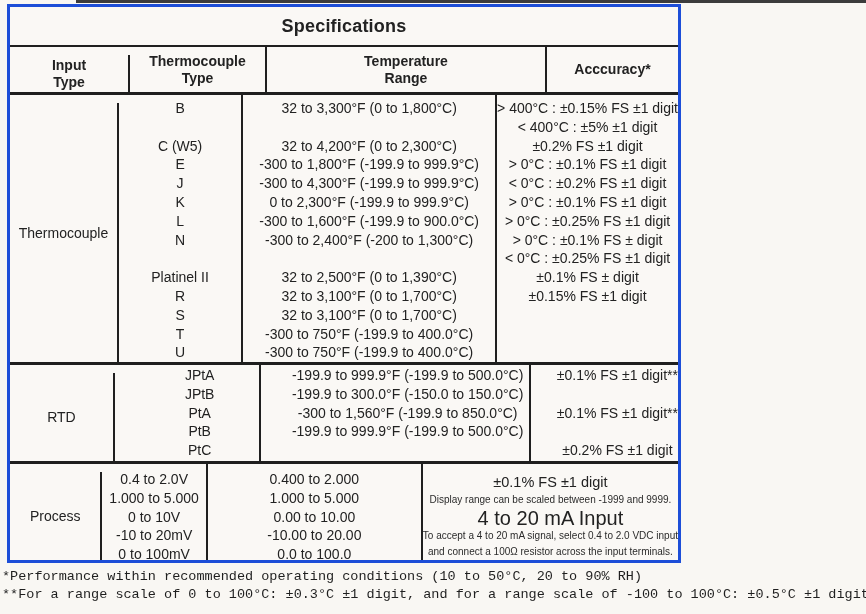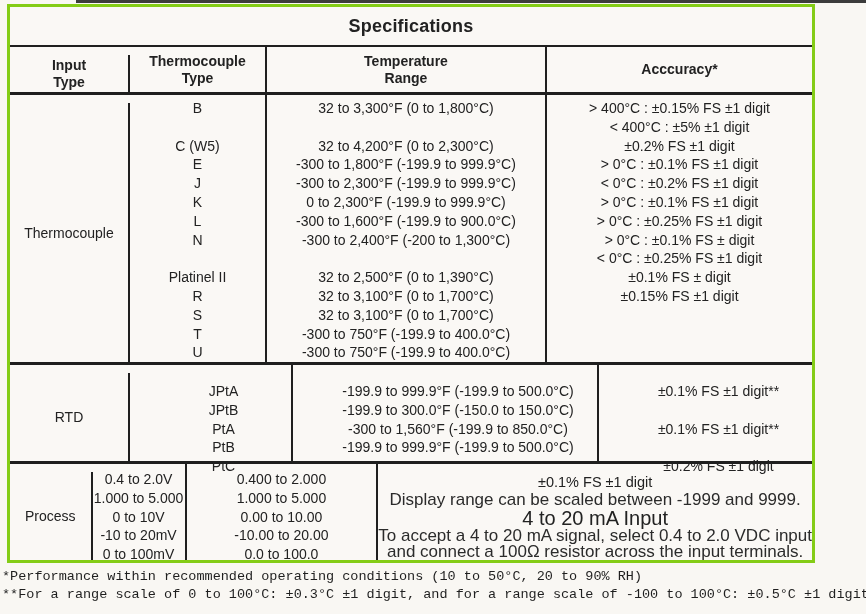--- a/index.html
+++ b/index.html
@@ -9,22 +9,22 @@
     font-family: "Liberation Sans", sans-serif;
     color: #222;
     overflow: hidden;
   }
   .crop-artifact {
     position: absolute; top: 0; left: 76px; width: 790px; height: 3px;
     background: #3c3c3c;
   }
   .spec-table {
     position: absolute; left: 7px; top: 4px;
-    width: 808px; height: 559px;
-    border: 3px solid #84cc16;
+    width: 674px; height: 559px;
+    border: 3px solid #1d4ed8;
     box-sizing: border-box;
     background: #faf8f5;
   }
   .title-row {
     height: 40px; border-bottom: 2px solid #1f1f1f;
     box-sizing: border-box;
     display: flex; align-items: center; justify-content: center;
     font-size: 18px; font-weight: bold; letter-spacing: 0.2px;
   }
   .header-row {
@@ -56,34 +56,34 @@
   }
   .lines-cell {
     padding-top: 4px;
     box-sizing: border-box;
   }
   .line {
     height: 18.8px; line-height: 18.8px;
     font-size: 14px; text-align: center;
     white-space: nowrap; overflow: visible;
   }
-  .rtd-pad { padding-top: 17px; margin-left: 26px; }
+  .rtd-pad { padding-top: 1px; margin-left: 26px; }
   .proc-pad { padding-top: 6px; }
   .pa-cell { padding-top: 8px; box-sizing: border-box; }
   .pa-big {
     height: 20px; line-height: 20px;
     font-size: 14.5px; text-align: center; white-space: nowrap;
   }
   .pa-bigger {
     height: 20px; line-height: 20px;
     font-size: 20px; text-align: center; white-space: nowrap;
   }
   .pa-small {
     height: 16px; line-height: 15px;
-    font-size: 17px; text-align: center; white-space: nowrap; color: #2b2b2b;
+    font-size: 10px; text-align: center; white-space: nowrap; color: #2b2b2b;
   }
   .footnotes {
     position: absolute; left: 2px; top: 568px;
     font-size: 13.5px; line-height: 17.5px;
     white-space: nowrap; color: #1f1f1f; font-family: Liberation Mono, monospace;
   }
 </style>
 </head>
 <body>
 
@@ -131,21 +131,21 @@
       <div class="line">R</div>
       <div class="line">S</div>
       <div class="line">T</div>
       <div class="line">U</div>
     </div>
     <div class="lines-cell col3 vline">
       <div class="line">32 to 3,300°F (0 to 1,800°C)</div>
       <div class="line"></div>
       <div class="line">32 to 4,200°F (0 to 2,300°C)</div>
       <div class="line">-300 to 1,800°F (-199.9 to 999.9°C)</div>
-      <div class="line">-300 to 2,300°F (-199.9 to 999.9°C)</div>
+      <div class="line">-300 to 4,300°F (-199.9 to 999.9°C)</div>
       <div class="line">0 to 2,300°F (-199.9 to 999.9°C)</div>
       <div class="line">-300 to 1,600°F (-199.9 to 900.0°C)</div>
       <div class="line">-300 to 2,400°F (-200 to 1,300°C)</div>
       <div class="line"></div>
       <div class="line">32 to 2,500°F (0 to 1,390°C)</div>
       <div class="line">32 to 3,100°F (0 to 1,700°C)</div>
       <div class="line">32 to 3,100°F (0 to 1,700°C)</div>
       <div class="line">-300 to 750°F (-199.9 to 400.0°C)</div>
       <div class="line">-300 to 750°F (-199.9 to 400.0°C)</div>
     </div>

